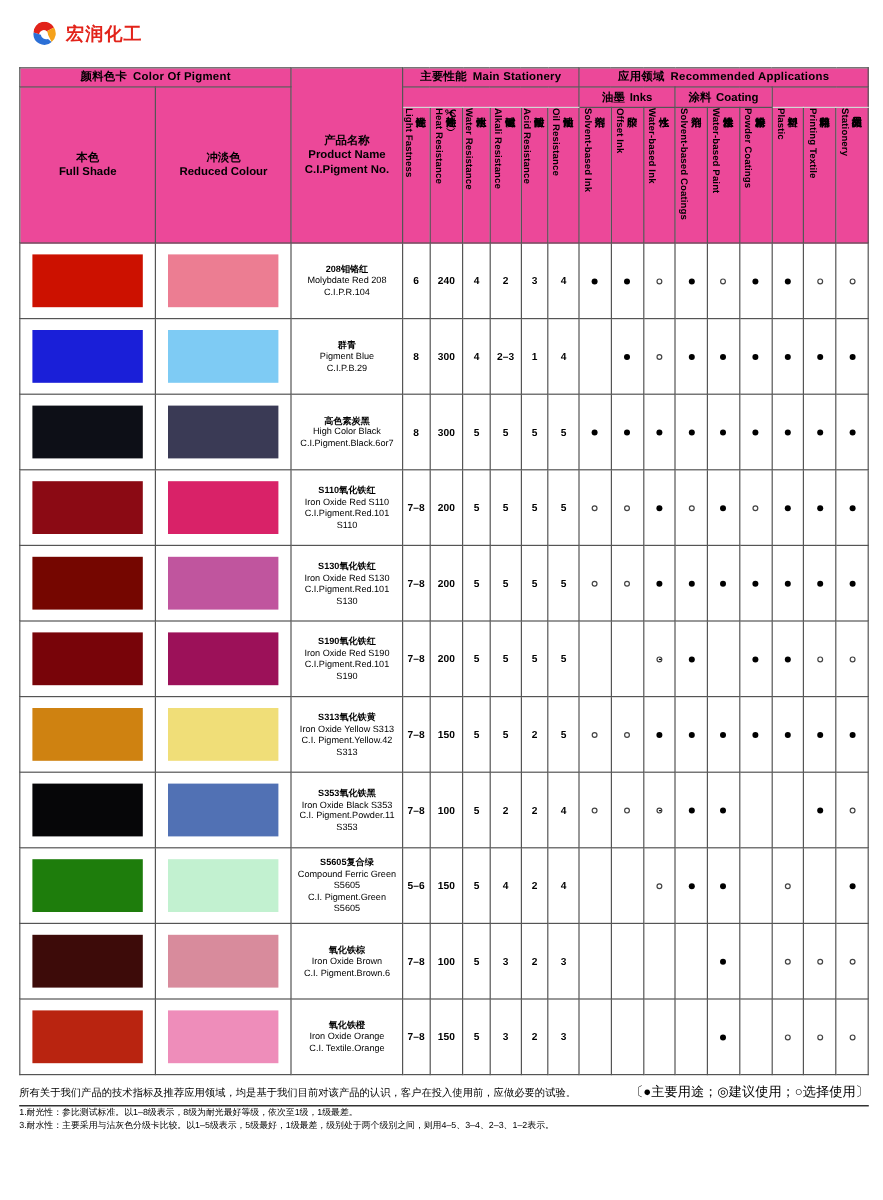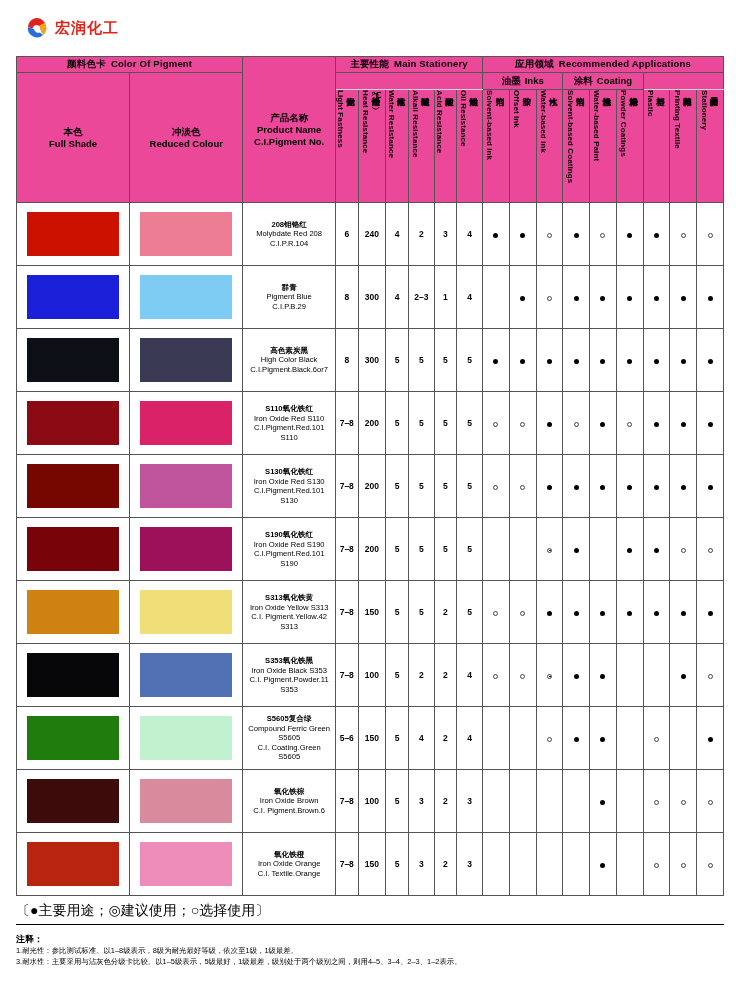--- a/index.html
+++ b/index.html
@@ -50,21 +50,21 @@
 
   .dot-filled, .dot-open, .dot-circledot { display:inline-block; }
   .dot-filled { width:5px; height:5px; border-radius:50%; background:#000; }
   .dot-open { width:5px; height:5px; border-radius:50%; border:1px solid #444; background:#fff; }
   .dot-circledot { width:5px; height:5px; border-radius:50%; border:1px solid #444; background:#fff; position:relative; }
   .dot-circledot::after { content:""; position:absolute; left:1px; top:1px; width:1.6px; height:1.6px; border-radius:50%; background:#000; }
 
   
   .footer { margin-left: 16px; width: 708px; padding-top: 6px; }
   .foot-line { display:flex; justify-content:space-between; align-items:baseline; font-size: 8.6px; }
-  .foot-legend { white-space:nowrap; font-size:14px; }
+  .foot-legend { white-space:nowrap; font-size:11px; }
   .notes-title { font-size: 9px; font-weight:700; margin-top: 8px; }
   .note { font-size: 7.4px; line-height: 10.5px; white-space:nowrap; }
   .hr-top { border-top: 1px solid #000; margin-top:4px; }
 </style>
 </head>
 <body>
 
 <div class="page">
 
   <div class="logo-bar">
@@ -472,21 +472,21 @@
           <td class="swatch-cell">
             <div class="swatch" style="background:#1e7d0c"></div>
           </td>
           <td class="swatch-cell">
             <div class="swatch" style="background:#c2f1d0"></div>
           </td>
           <td class="name">
             <span class="cn">S5605复合绿</span>
             <span class="en">Compound Ferric Green</span>
             <span class="en">S5605</span>
-            <span class="en">C.I. Coating.Green</span>
+            <span class="en">C.I. Pigment.Green</span>
             <span class="en">S5605</span>
           </td>
           <td class="prop">5–6</td>
           <td class="prop">150</td>
           <td class="prop">5</td>
           <td class="prop">4</td>
           <td class="prop">2</td>
           <td class="prop">4</td>
           <td class="app"></td>
           <td class="app"></td>
@@ -552,22 +552,22 @@
           <td class="app"></td>
           <td class="app"><span class="dot-open"></span></td>
           <td class="app"><span class="dot-open"></span></td>
           <td class="app"><span class="dot-open"></span></td>
         </tr>
       </tbody>
   </table>
 
   <div class="footer">
     <div class="foot-line">
+      <span>所有关于我们产品的技术指标及推荐应用领域，均是基于我们目前对该产品的认识，客户在投入使用前，应做必要的试验。</span>
       <span class="foot-legend">〔●主要用途；◎建议使用；○选择使用〕</span>
     </div>
     <div class="hr-top"></div>
-    <div class="notes-title">注释：</div>
     <div id="notes-list">
         <div class="note">1.耐光性：参比测试标准。以1–8级表示，8级为耐光最好等级，依次至1级，1级最差。</div>
         <div class="note">3.耐水性：主要采用与沾灰色分级卡比较。以1–5级表示，5级最好，1级最差，级别处于两个级别之间，则用4–5、3–4、2–3、1–2表示。</div>
       </div>
   </div>
 </div>
 
 </body></html>

